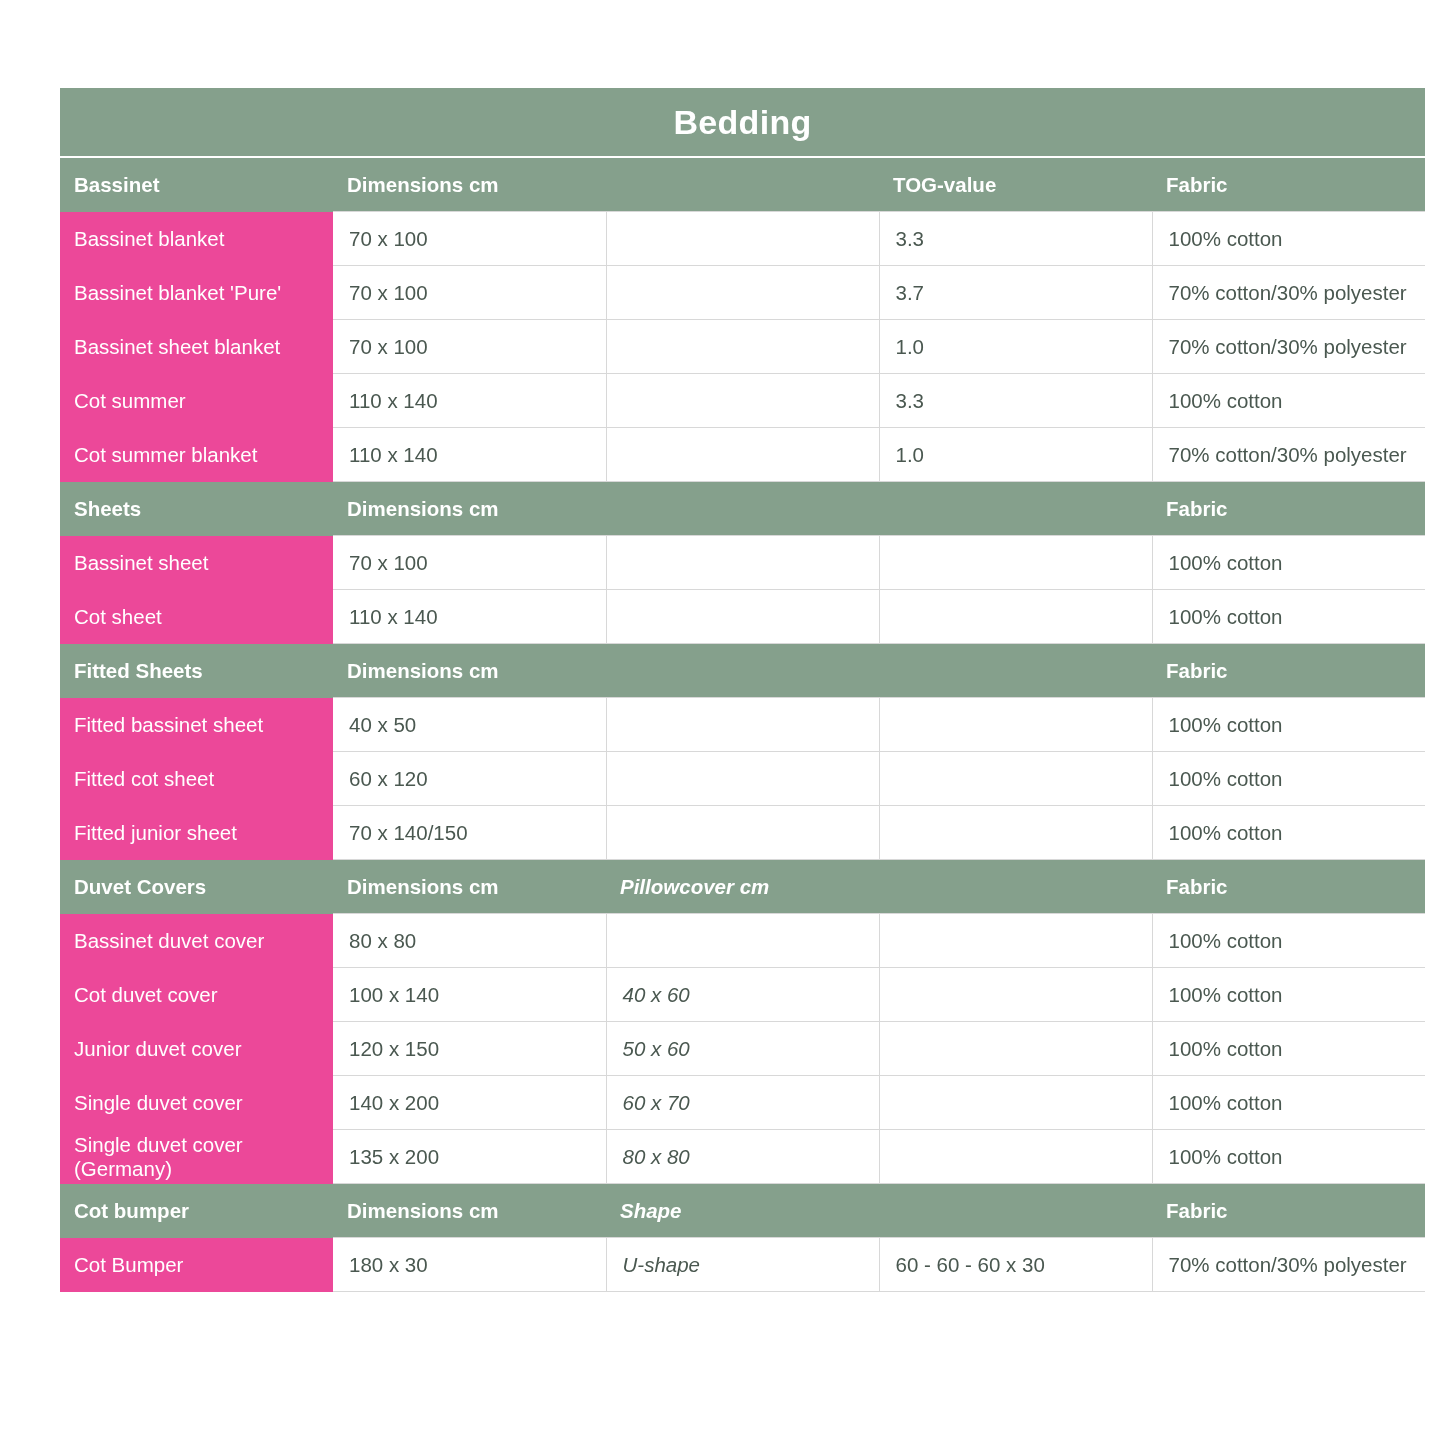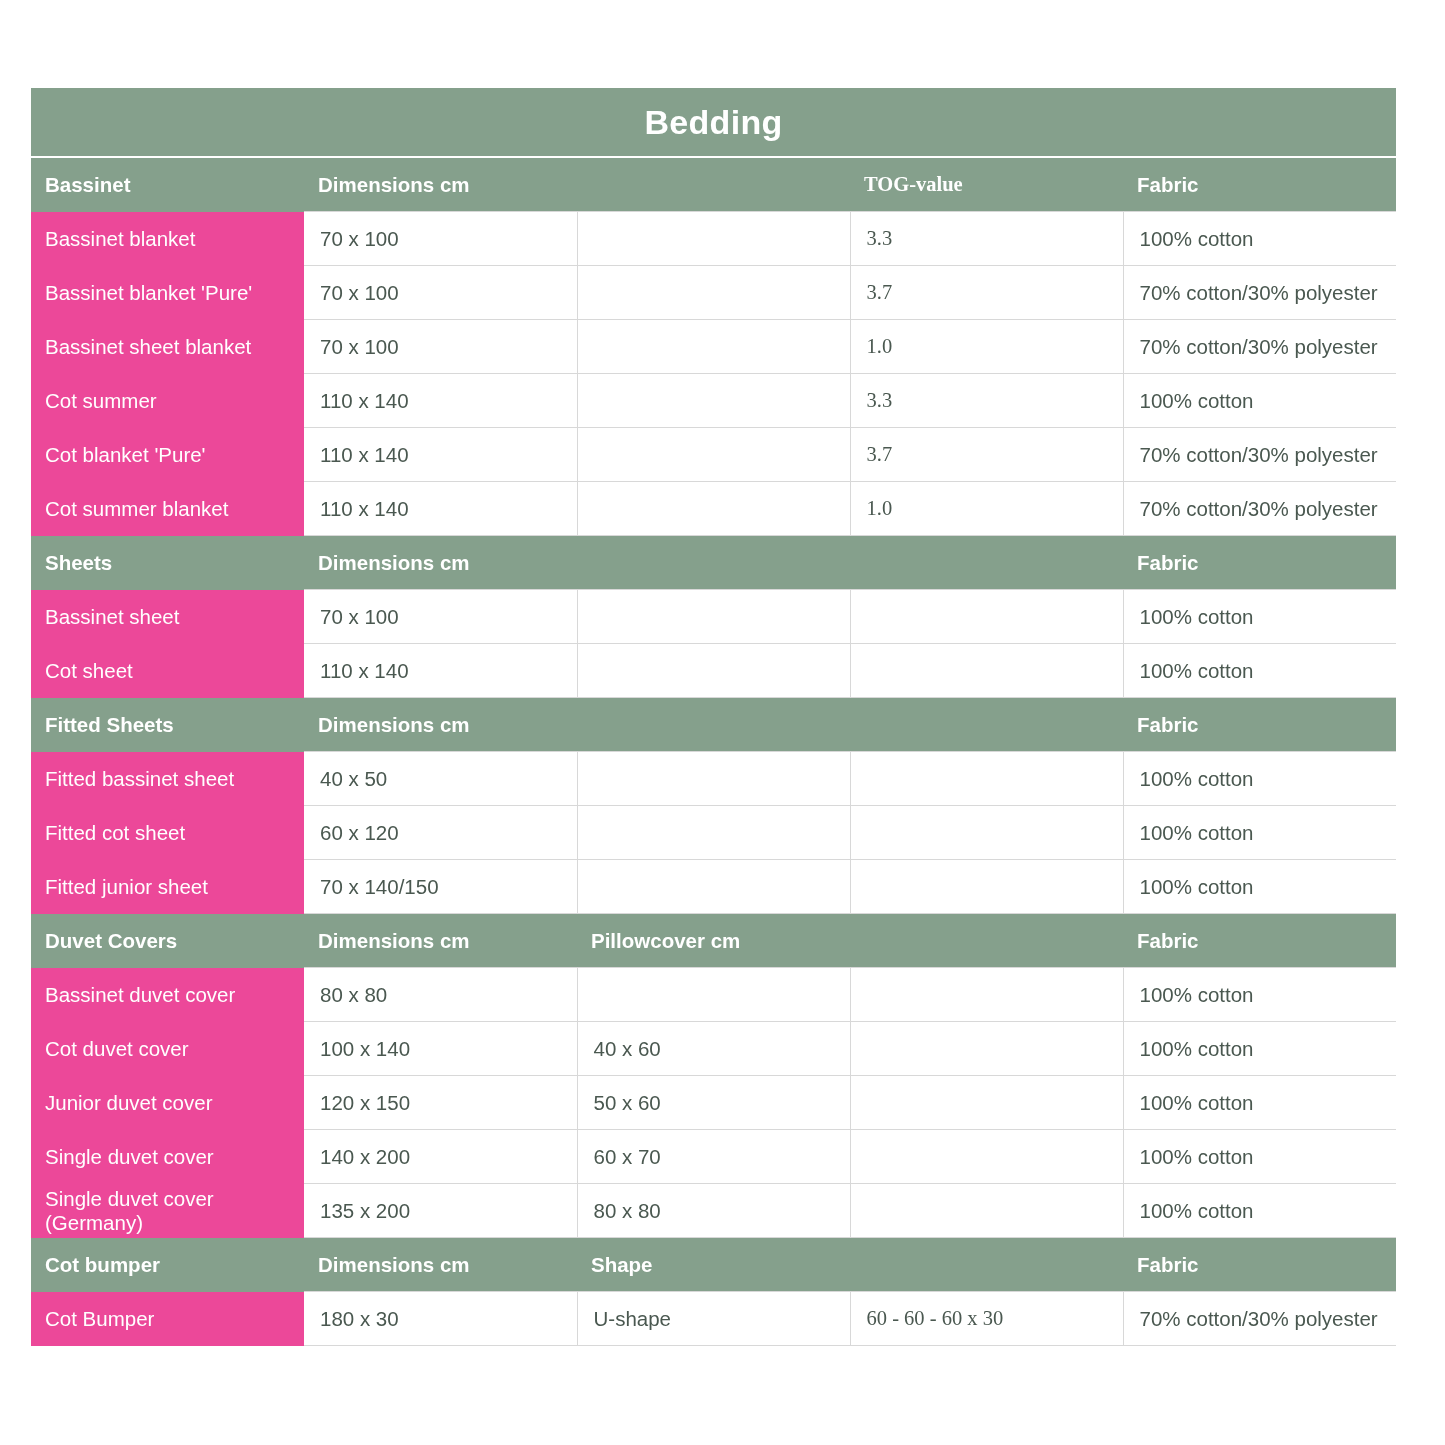--- a/index.html
+++ b/index.html
@@ -10,21 +10,21 @@
   body {
     width: 1445px;
     height: 1445px;
     font-family: "Liberation Sans", sans-serif;
     -webkit-font-smoothing: antialiased;
   }
   .page {
     width: 1445px;
     height: 1089px;
     box-sizing: border-box;
-    padding: 88px 40px 60px 31px;
+    padding: 88px 40px 60px 60px;
     background: #ffffff;
   }
   .table {
     width: 1365px;
     background: #85a08c;
     border-collapse: collapse;
     table-layout: fixed;
   }
   .table td, .table th {
     padding: 0;
@@ -76,22 +76,22 @@
     border-bottom: 1.5px solid #d8d8d8;
   }
   .data-row td.value-cell.last-col {
     border-right: none;
   }
   .data-row.first-in-block td.value-cell {
     border-top: 1.5px solid #d8d8d8;
   }
   .col-label { width: 382px; }
   .col-dim   { width: 220px; }
-  .col-pillow{ width: 222px; }
-  .col-tog   { width: 222px; font-family: Liberation Serif, serif; }
+  .col-pillow{ width: 222px; font-style: italic; }
+  .col-tog   { width: 222px; }
   .col-fab   { width: 319px; }
 </style>
 </head>
 <body>
 
 <div class="page">
   <table class="table">
     <tbody id="table-body">
       <tr class="title-row">
         <td colspan="5">Bedding</td>
@@ -125,27 +125,20 @@
           <td class="col-fab value-cell last-col">70% cotton/30% polyester</td>
         </tr>
         <tr class="data-row">
           <td class="col-label label-cell">Cot summer</td>
           <td class="col-dim value-cell">110 x 140</td>
           <td class="col-pillow value-cell"></td>
           <td class="col-tog value-cell">3.3</td>
           <td class="col-fab value-cell last-col">100% cotton</td>
         </tr>
         <tr class="data-row">
-          <td class="col-label label-cell">Cot blanket 'Pure'</td>
-          <td class="col-dim value-cell">110 x 140</td>
-          <td class="col-pillow value-cell"></td>
-          <td class="col-tog value-cell">3.7</td>
-          <td class="col-fab value-cell last-col">70% cotton/30% polyester</td>
-        </tr>
-        <tr class="data-row">
           <td class="col-label label-cell">Cot summer blanket</td>
           <td class="col-dim value-cell">110 x 140</td>
           <td class="col-pillow value-cell"></td>
           <td class="col-tog value-cell">1.0</td>
           <td class="col-fab value-cell last-col">70% cotton/30% polyester</td>
         </tr>
         <tr class="section-row">
           <td class="col-label">Sheets</td>
           <td class="col-dim">Dimensions cm</td>
           <td class="col-pillow spacer-cell"></td>

